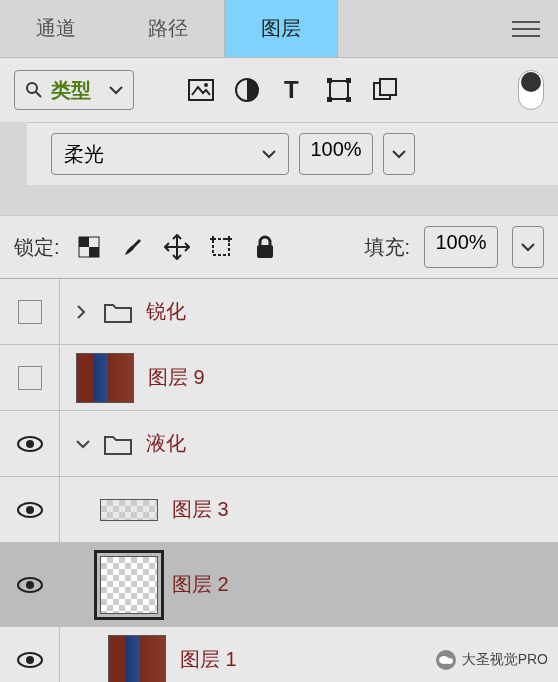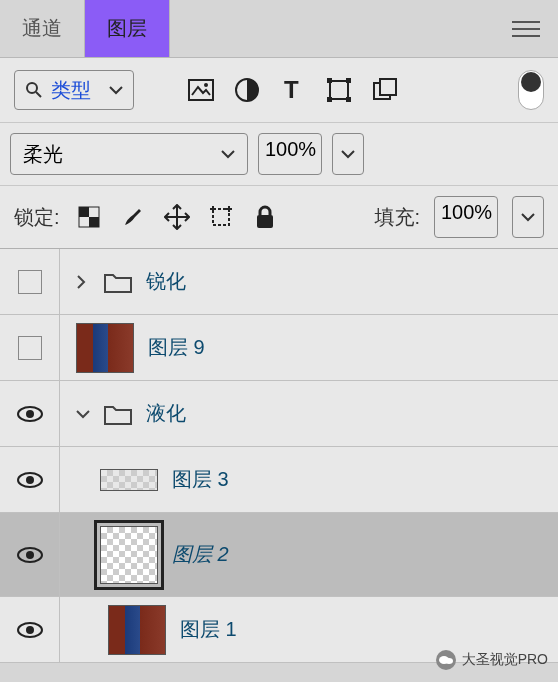--- a/index.html
+++ b/index.html
@@ -1,68 +1,69 @@
 <!DOCTYPE html>
 <html><head>
 <meta charset="utf-8">
 <style>
 * { box-sizing: border-box; margin: 0; padding: 0; font-family: -apple-system, "Microsoft YaHei", sans-serif; }
 body { width: 558px; height: 682px; background: #d6d6d6; overflow: hidden; }
 
 .tabs { display: flex; align-items: center; height: 58px; background: #d6d6d6; border-bottom: 1px solid #b8b8b8; }
-.tab { padding: 0 22px; height: 100%; display: flex; align-items: center; font-size: 20px; color: #555; cursor: pointer; }
-.tab.active { background: #8b5cf6; color: #222; border-left: 1px solid #b8b8b8; border-right: 1px solid #b8b8b8; }
+.tab { padding: 0 36px; height: 100%; display: flex; align-items: center; font-size: 20px; color: #555; cursor: pointer; }
+.tab.active { background: #7dd3fc; color: #222; border-left: 1px solid #b8b8b8; border-right: 1px solid #b8b8b8; }
 .tabs-spacer { flex: 1; }
 .menu-btn { padding: 0 18px; cursor: pointer; }
 
 .toolbar1 { display: flex; align-items: center; gap: 16px; padding: 12px 14px; background: #e8e8e8; }
 .type-select { display: flex; align-items: center; gap: 8px; border: 1px solid #888; border-radius: 4px; padding: 6px 10px; background: #e8e8e8; height: 40px; }
-.type-select .lbl { font-size: 20px; color: #1d4ed8; }
+.type-select .lbl { font-size: 20px; color: #4d7c0f; font-weight: bold; }
 .icon-btn { width: 30px; height: 30px; display: flex; align-items: center; justify-content: center; cursor: pointer; }
 
-.toolbar2 { display: flex; align-items: center; gap: 10px; padding: 10px 10px; background: #e8e8e8; border-top: 1px solid #c8c8c8; }
+.toolbar2 { display: flex; align-items: center; gap: 10px; padding: 10px 24px; background: #e8e8e8; border-top: 1px solid #c8c8c8; margin-left: 27px; }
 .blend-select { display: flex; align-items: center; justify-content: space-between; border: 1px solid #888; border-radius: 4px; padding: 6px 12px; width: 238px; height: 42px; font-size: 20px; background: #e8e8e8; }
 .lbl2 { font-size: 20px; color: #333; }
-.val-input { border: 1px solid #888; border-radius: 4px; padding: 4px 6px; width: 64px; height: 42px; font-size: 20px; text-align: center; background: #e8e8e8; }
+.val-input { border: 1px solid #888; border-radius: 4px; padding: 4px 6px; width: 74px; height: 42px; font-size: 20px; text-align: center; background: #e8e8e8; }
 .drop-btn { border: 1px solid #888; border-radius: 4px; width: 32px; height: 42px; display: flex; align-items: center; justify-content: center; background: #e8e8e8; }
 
-.toolbar3 { display: flex; align-items: center; gap: 14px; padding: 10px 14px; background: #e8e8e8; border-top: 1px solid #c8c8c8; }
+.toolbar3 { display: flex; align-items: center; gap: 14px; padding: 10px 14px; background: #e8e8e8; border-top: 1px solid #c8c8c8; margin-top: 30px; }
 
 .layers { background: #e8e8e8; border-top: 1px solid #b0b0b0; }
 .layer-row { display: flex; align-items: center; height: 66px; border-bottom: 1px solid #c0c0c0; }
 .layer-row.tall { height: 84px; }
-.layer-row.selected { background: #bcbcbc; font-style: italic; }
+.layer-row.selected { background: #bcbcbc; }
 .vis-col { width: 60px; display: flex; align-items: center; justify-content: center; border-right: 1px solid #c0c0c0; height: 100%; }
 .vis-box { width: 24px; height: 24px; border: 1px solid #888; background: #e8e8e8; }
 .eye { width: 26px; height: 18px; }
 .row-body { display: flex; align-items: center; gap: 14px; padding-left: 10px; flex: 1; height: 100%; }
 .indent1 { padding-left: 16px; }
 .indent2 { padding-left: 40px; }
 .indent3 { padding-left: 48px; }
 .disclosure { width: 14px; cursor: pointer; }
 .folder-icon { width: 28px; height: 22px; }
-.layer-name { font-size: 20px; color: #0c4a6e; }
+.layer-name { font-size: 20px; color: #7f1d1d; }
 .thumb { width: 58px; height: 50px; border: 1px solid #555; background: #fff; position: relative; }
 .thumb.sel { outline: 3px solid #222; outline-offset: 3px; }
 .checker { background-image: linear-gradient(45deg,#ccc 25%,transparent 25%),linear-gradient(-45deg,#ccc 25%,transparent 25%),linear-gradient(45deg,transparent 75%,#ccc 75%),linear-gradient(-45deg,transparent 75%,#ccc 75%); background-size: 12px 12px; background-position: 0 0,0 6px,6px -6px,-6px 0; }
 .small-thumb { width: 58px; height: 22px; border: 1px solid #555; }
 .photo-thumb { background: linear-gradient(90deg,#7a2a1a 0%,#7a2a1a 28%,#1a3a7a 28%,#2a4a8a 55%,#7a2a1a 55%,#8a3a2a 100%); }
 .toggle-switch { width: 26px; height: 40px; border-radius: 13px; background: #fff; position: relative; border: 1px solid #aaa; }
 .toggle-switch::after { content: ""; position: absolute; width: 20px; height: 20px; border-radius: 50%; background: #333; top: 1px; left: 2px; }
 
 .watermark { position: absolute; right: 10px; bottom: 12px; font-size: 14px; color: #444; display: flex; align-items: center; gap: 6px; }
 .wm-icon { width: 20px; height: 20px; border-radius: 50%; background: #888; display: flex; align-items: center; justify-content: center; }
 
 svg { display: block; }
 </style>
 </head>
 <body>
 
 <div class="tabs">
   <div class="tab">通道</div>
+  <div class="tab">路径</div>
   <div class="tab active">图层</div>
   <div class="tabs-spacer"></div>
   <div class="menu-btn">
     <svg width="28" height="18">
         <line x1="0" y1="2" x2="28" y2="2" stroke="#555" stroke-width="2"></line>
         <line x1="0" y1="9" x2="28" y2="9" stroke="#555" stroke-width="2"></line>
         <line x1="0" y1="16" x2="28" y2="16" stroke="#555" stroke-width="2"></line>
       </svg>
   </div>
 </div>

